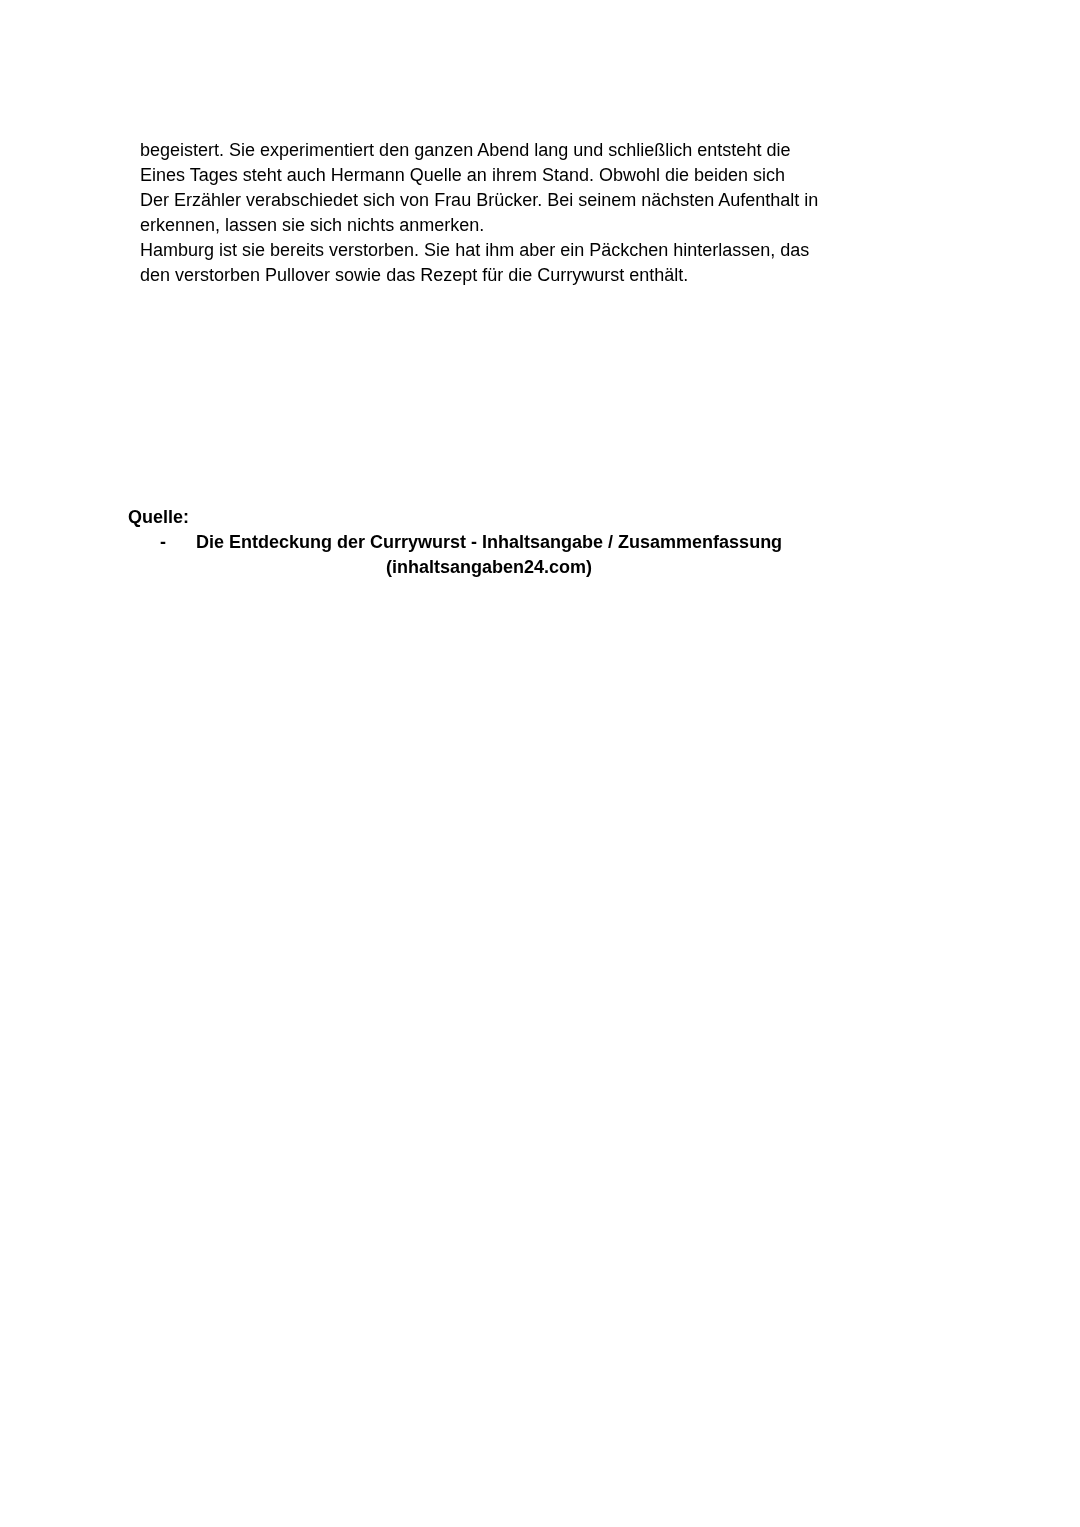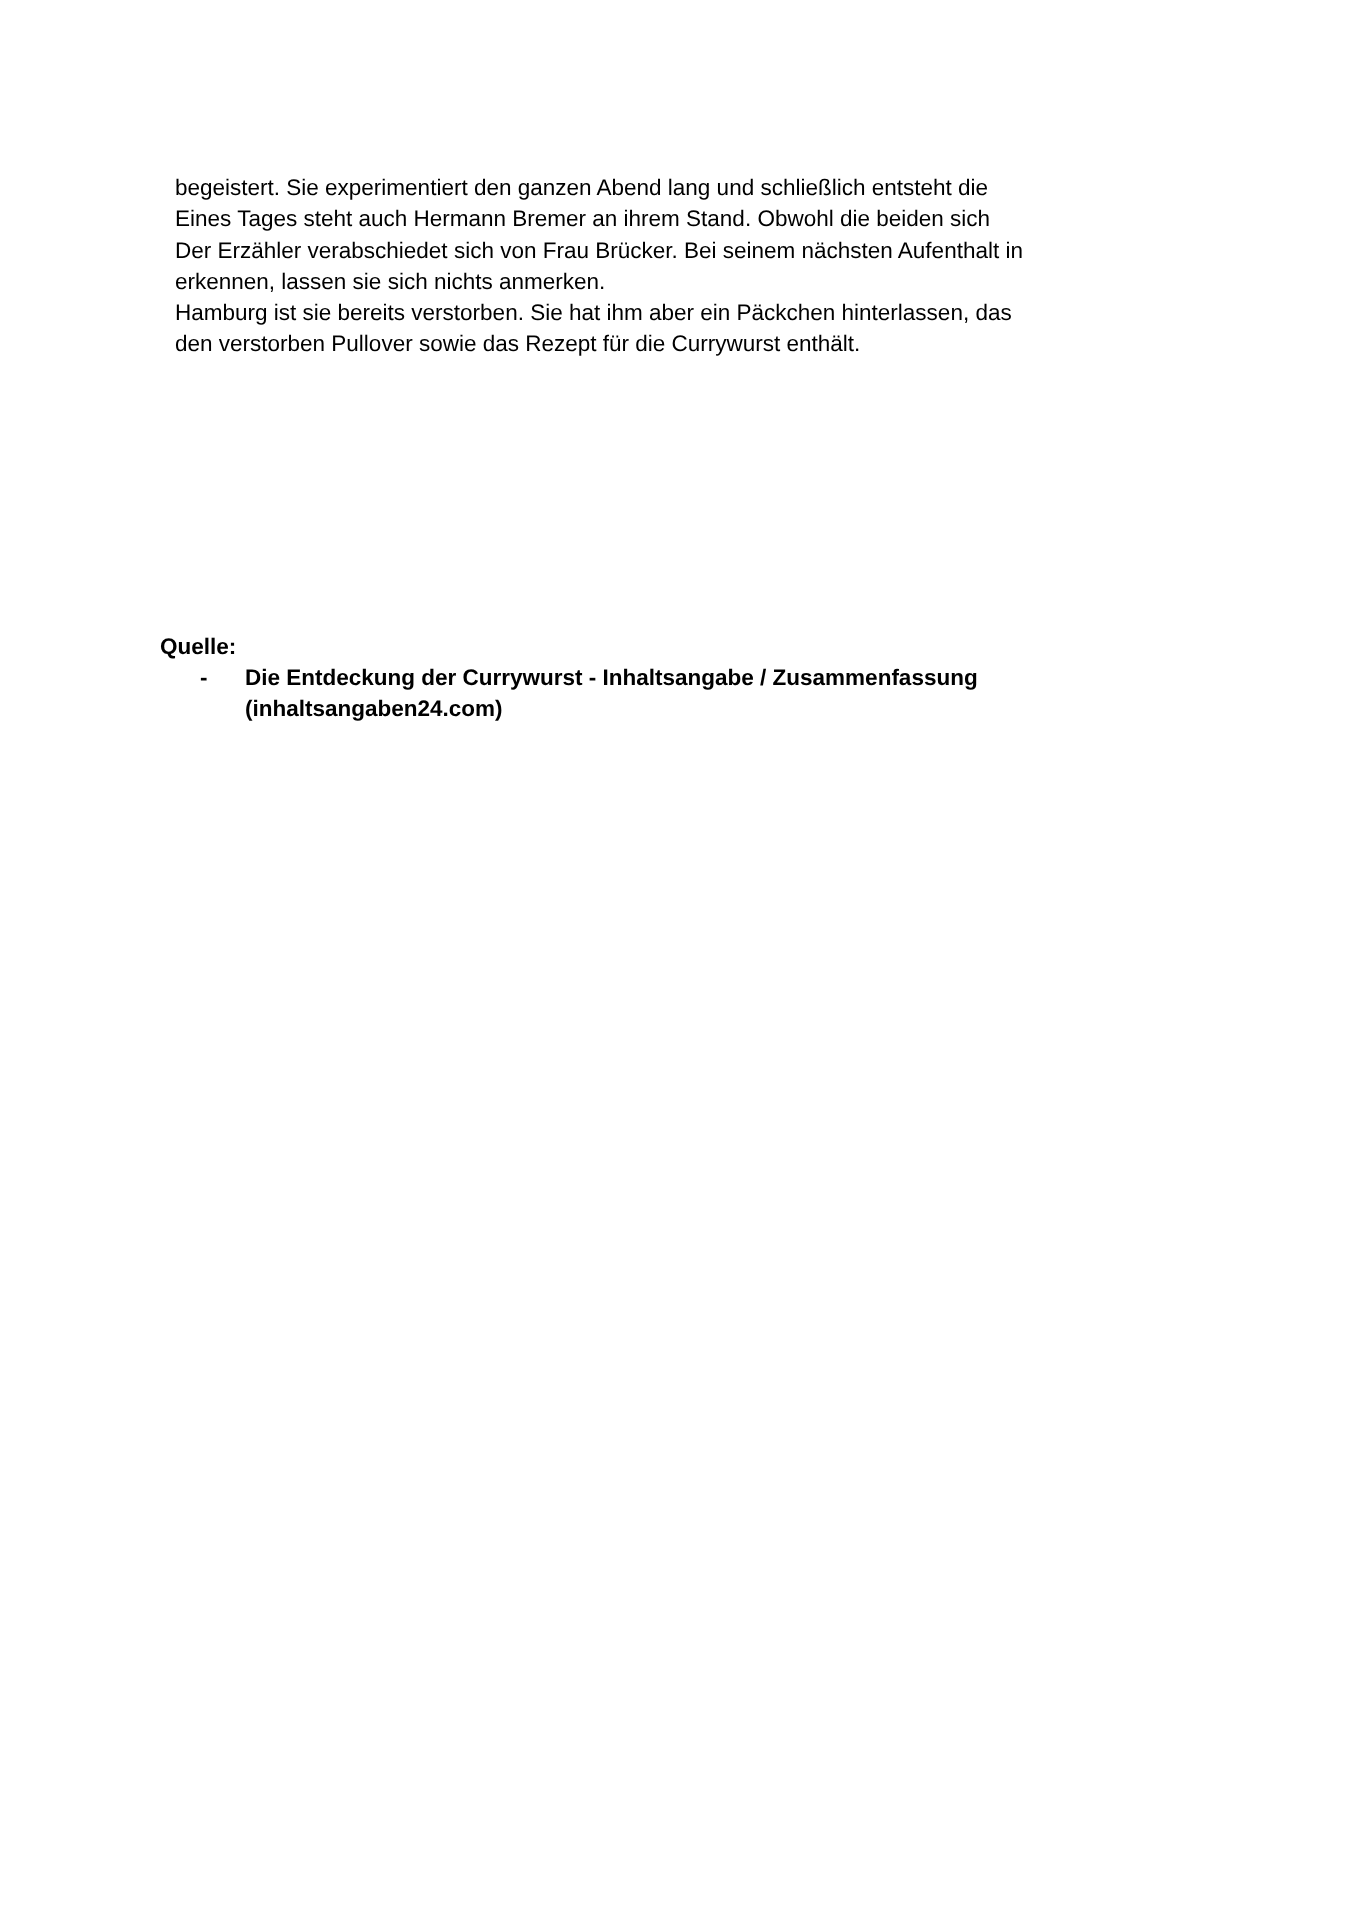--- a/index.html
+++ b/index.html
@@ -43,30 +43,31 @@
   }
   .source-item {
     display: flex;
     padding-left: 32px;
   }
   .bullet {
     flex: 0 0 36px;
   }
   .item-text .line {
     white-space: nowrap;
+    text-align: center;
   }
 </style>
 </head>
 <body>
 
 <div class="page">
 
   <div class="body-text">
     <div class="line">begeistert. Sie experimentiert den ganzen Abend lang und schließlich entsteht die</div>
-    <div class="line">Eines Tages steht auch Hermann Bremer an ihrem Stand. Obwohl die beiden sich</div>
+    <div class="line">Eines Tages steht auch Hermann Quelle an ihrem Stand. Obwohl die beiden sich</div>
     <div class="line">Der Erzähler verabschiedet sich von Frau Brücker. Bei seinem nächsten Aufenthalt in</div>
     <div class="line">erkennen, lassen sie sich nichts anmerken.</div>
     <div class="line">Hamburg ist sie bereits verstorben. Sie hat ihm aber ein Päckchen hinterlassen, das</div>
     <div class="line">den verstorben Pullover sowie das Rezept für die Currywurst enthält.</div>
   </div>
 
   <div class="source">
     <div class="line">Quelle:</div>
     <div class="source-item">
       <div class="bullet">-</div>

